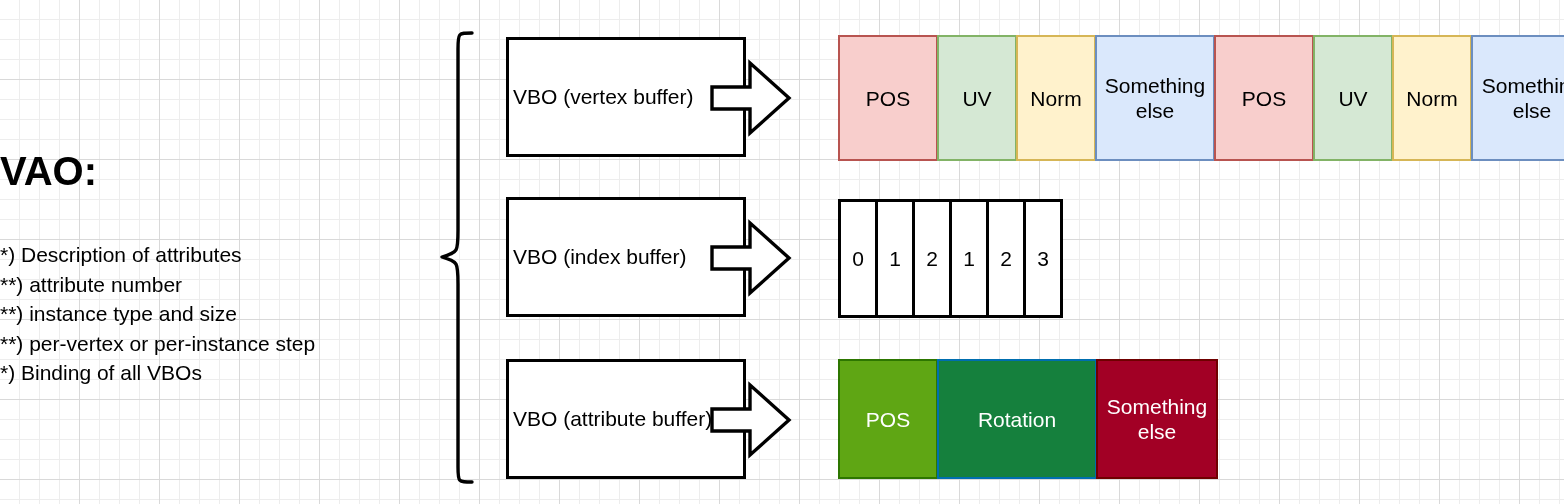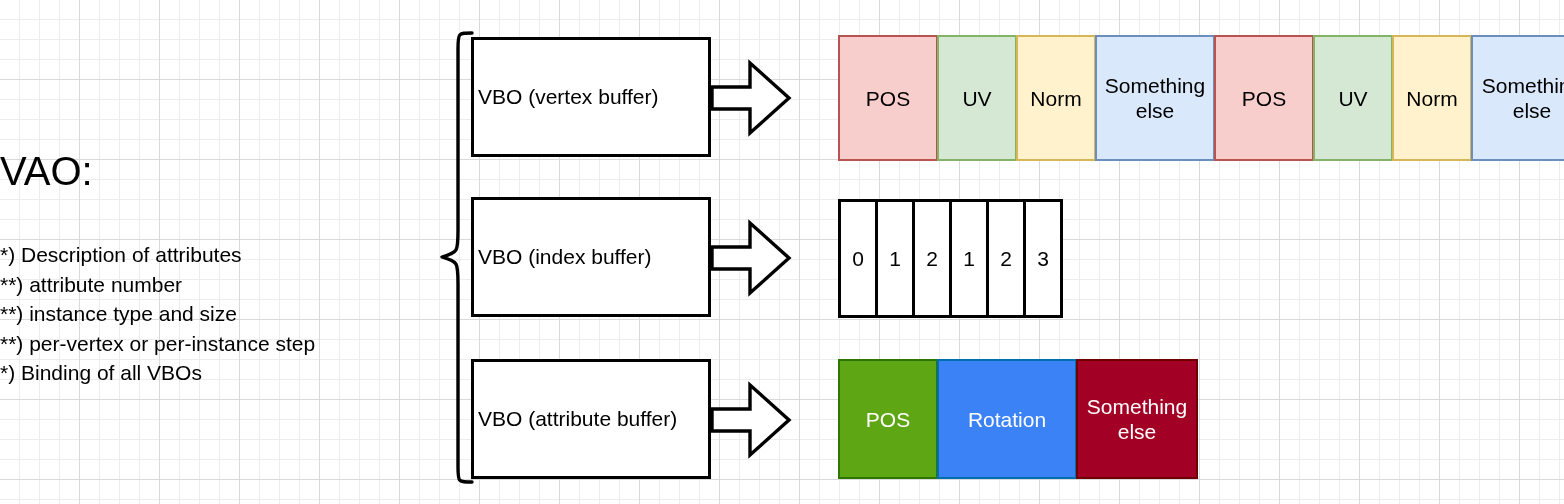--- a/index.html
+++ b/index.html
@@ -44,21 +44,21 @@
     z-index: 1;
   }
 
   .abs { position: absolute; }
 
   
   #vao-title {
     left: 0px;
     top: 148px;
     font-size: 40px;
-    font-weight: normal;
+    font-weight: bold;
     color: #000000;
     letter-spacing: 0px;
     line-height: 46px;
     white-space: nowrap;
   }
   #vao-notes {
     left: 0px;
     top: 240px;
     font-size: 21px;
     color: #000000;
@@ -78,20 +78,21 @@
   
   .vbo-box {
     width: 240px;
     height: 120px;
     box-sizing: border-box;
     border: 3px solid #000000;
     background: #ffffff;
     display: flex;
     align-items: center;
     padding-left: 4px;
+    margin-left: 35px;
   }
   .vbo-box .vbo-label {
     font-size: 21px;
     color: #000000;
     white-space: nowrap;
   }
   #vbo-vertex-box  { left: 471px; top: 37px; }
   #vbo-index-box   { left: 471px; top: 197px; }
   #vbo-instance-box{ left: 471px; top: 359px; }
 
@@ -205,17 +206,17 @@
     <div class="seg">0</div>
     <div class="seg">1</div>
     <div class="seg">2</div>
     <div class="seg">1</div>
     <div class="seg">2</div>
     <div class="seg">3</div>
   </div>
 
   <div class="abs strip" id="instance-strip">
     <div class="seg" style="width: 100px; background: rgb(95, 166, 20); border: 2px solid rgb(45, 118, 0); color: rgb(255, 255, 255);">POS</div>
-    <div class="seg" style="width: 140px; background: #3b82f6; border: 2px solid rgb(0, 110, 175); color: rgb(255, 255, 255);">Rotation</div>
+    <div class="seg" style="width: 160px; background: #15803d; border: 2px solid rgb(0, 110, 175); color: rgb(255, 255, 255);">Rotation</div>
     <div class="seg" style="width: 122px; background: rgb(162, 0, 37); border: 2px solid rgb(111, 0, 0); color: rgb(255, 255, 255);">Something else</div>
   </div>
 
 </div>
 
 </body></html>

